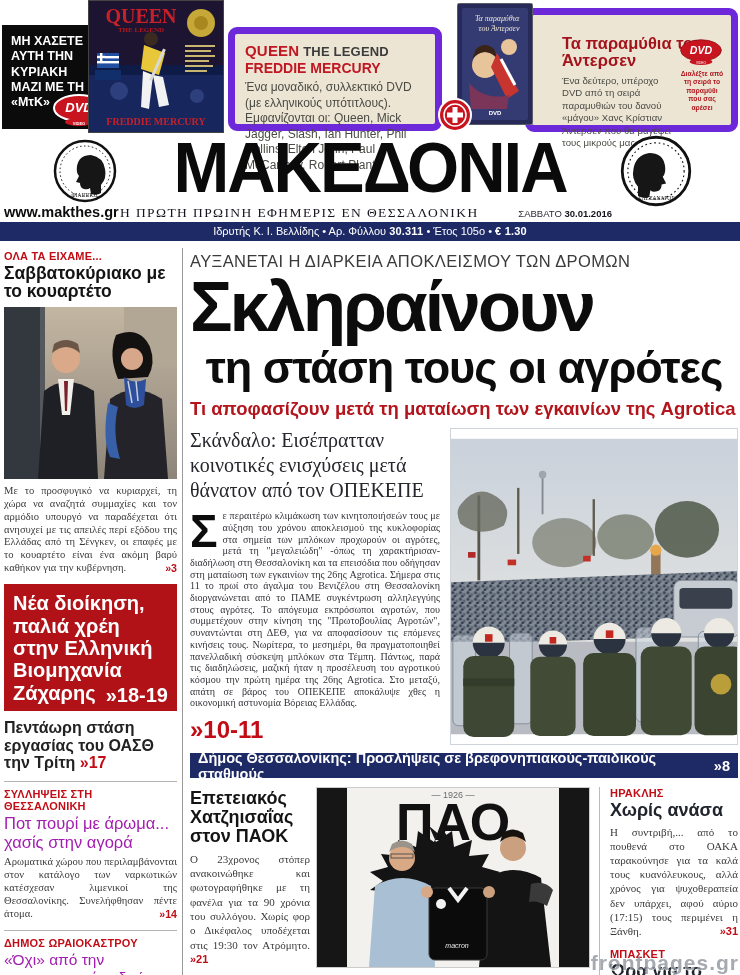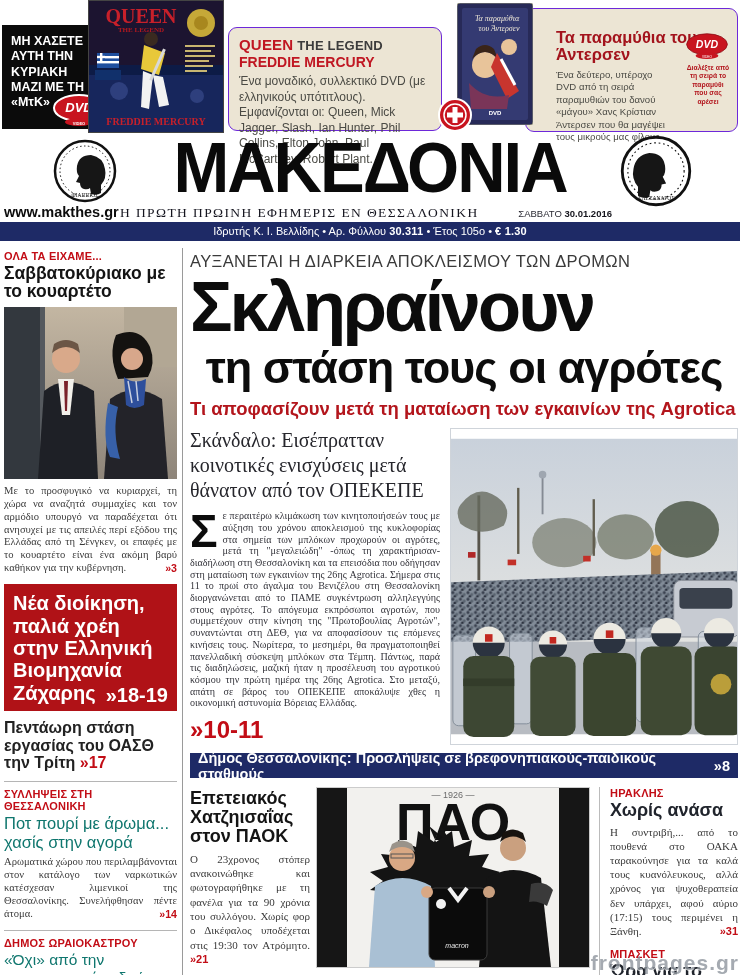--- a/index.html
+++ b/index.html
@@ -3,21 +3,21 @@
 <meta charset="utf-8">
 <style>
   html,body{margin:0;padding:0;background:#e9e9e9;}
   #page{position:relative;width:740px;height:975px;background:#ffffff;overflow:hidden;
         font-family:"Liberation Sans",sans-serif;color:#111;margin:0 auto;}
   
   #promo-strip{position:absolute;left:0;top:0;width:740px;height:133px;}
   .promo-black{position:absolute;left:2px;top:25px;width:104px;height:104px;background:#0b0b0b;
       color:#fff;font-weight:bold;font-size:12.5px;line-height:1.22;padding:9px 6px 0 9px;box-sizing:border-box;}
   .dvd-oval{position:absolute;width:54px;height:34px;}
-  .beige-box{position:absolute;background:#ece5d4;border:1px solid #6d28d9;border-radius:9px;box-sizing:border-box;}
+  .beige-box{position:absolute;background:#ece5d4;border:7px solid #6d28d9;border-radius:9px;box-sizing:border-box;}
   #queen-box{left:228px;top:27px;width:214px;height:104px;padding:8px 10px;}
   .q-title{font-size:15px;font-weight:bold;color:#c01722;letter-spacing:.2px;}
   .q-title .rest{color:#3c3c3c;font-size:13px;}
   .q-sub{font-size:14px;font-weight:bold;color:#c01722;margin-top:1px;}
   .q-body{font-size:12px;line-height:1.3;color:#4a4a44;margin-top:4px;}
   #andersen-box{left:525px;top:8px;width:213px;height:124px;padding:20px 6px 6px 30px;}
   .a-title{font-size:16.5px;line-height:1.05;font-weight:bold;color:#a3131c;}
   .a-body{font-size:9.6px;line-height:1.3;color:#4a4a44;margin-top:5px;width:118px;}
   .a-side{position:absolute;right:6px;top:22px;width:46px;text-align:center;}
   .a-note{font-size:6.8px;line-height:1.25;font-weight:bold;color:#b3181f;margin-top:3px;}
@@ -37,21 +37,21 @@
   #founder-bar{position:absolute;left:0;top:89px;width:740px;height:19px;background:#1e2a66;
       color:#fff;text-align:center;font-size:11px;line-height:19px;}
   #founder-bar b{letter-spacing:.2px;}
   
   #left-col{position:absolute;left:0;top:248px;width:183px;height:727px;padding:2px 5px 0 4px;
       box-sizing:border-box;border-right:1px solid #9a9a9a;overflow:hidden;}
   #main-col{position:absolute;left:190px;top:248px;width:548px;height:727px;overflow:hidden;}
   .kicker{font-size:11px;font-weight:bold;color:#c20d16;letter-spacing:.2px;}
   .sb-head{font-size:17.5px;line-height:1.05;font-weight:bold;color:#141414;margin:2px 0 6px;}
   .sb-head-md{font-size:16px;line-height:1.1;font-weight:bold;color:#222;margin:2px 0 4px;}
-  .sb-head-light{font-size:15.5px;line-height:1.16;font-weight:normal;color:#0f766e;margin:2px 0 4px;}
+  .sb-head-light{font-size:15.5px;line-height:1.16;font-weight:normal;color:#a21caf;margin:2px 0 4px;}
   .serif-body{font-family:"Liberation Serif",serif;font-size:10.6px;line-height:1.22;color:#3a3a3a;text-align:justify;}
   .ref{color:#c20d16;font-weight:bold;font-family:"Liberation Sans",sans-serif;}
   .rule{border-top:1px solid #b5b5b5;margin:9px 0 6px;}
   .redbox{background:#b01217;color:#fff;padding:8px 9px 7px;margin:9px 0 8px;}
   .redbox .rb-title{font-size:20px;line-height:1.12;font-weight:bold;}
   .ref-white{color:#fff;font-weight:bold;}
   .sb-photo{width:173px;height:172px;display:block;margin:2px 0 6px;}
   
   #lead-kicker{font-size:16.5px;color:#3a3a3a;letter-spacing:.4px;margin:4px 0 2px;}
   #hl1{font-size:71px;font-weight:900;letter-spacing:-3px;line-height:.96;color:#0c0c0c;}

